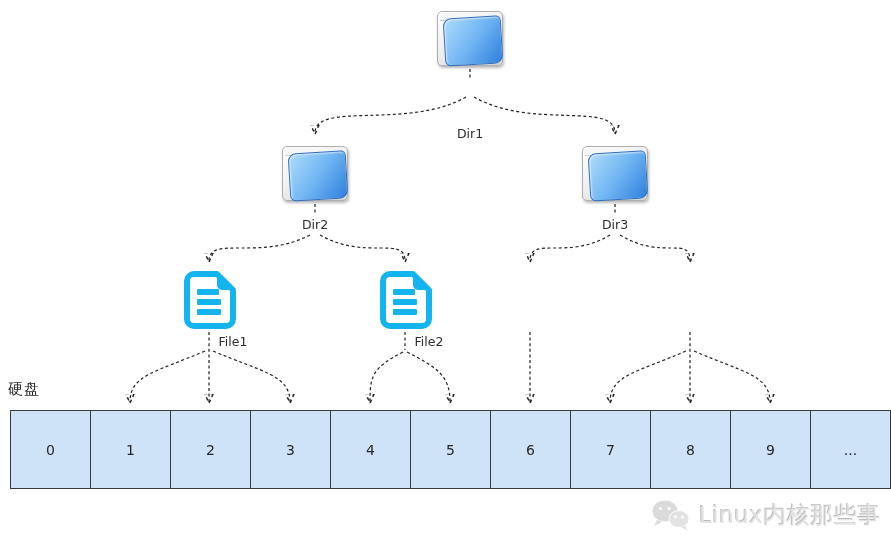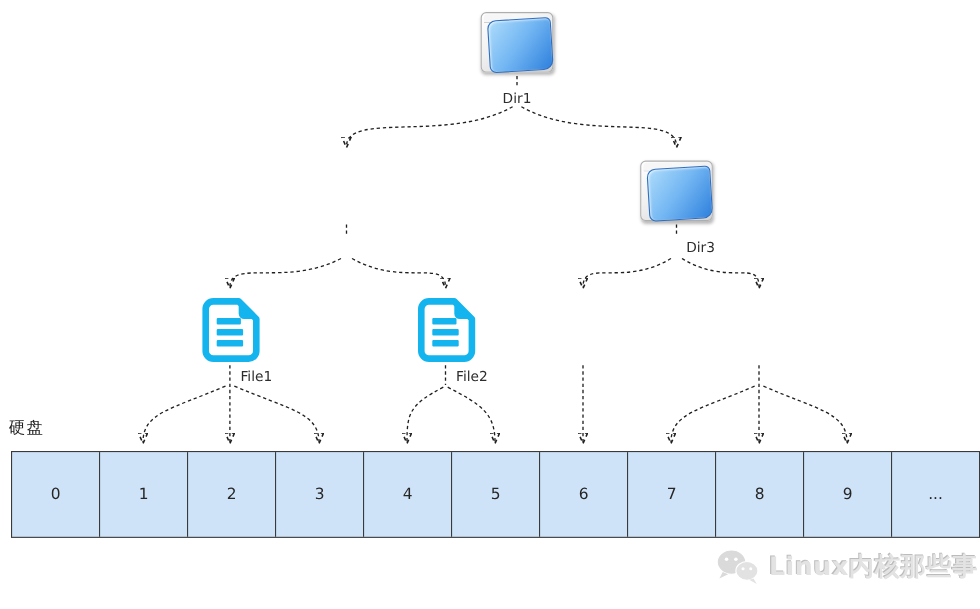--- a/index.html
+++ b/index.html
@@ -41,21 +41,21 @@
   
   .disk-label{position:absolute;left:8px;top:380px;z-index:2;font-size:15px;color:#1e1e1e;letter-spacing:1px;}
   .disk-row{position:absolute;left:10px;top:410px;width:881px;height:79px;z-index:2;
     display:flex;border:1px solid var(--block-border);box-sizing:border-box;background:var(--block-fill);}
   .block{flex:0 0 80px;box-sizing:border-box;border-right:1px solid var(--block-border);
     display:flex;align-items:center;justify-content:center;font-size:14px;color:#262626;}
   .block:last-child{flex:1 1 auto;border-right:none;}
 
   
   .watermark{position:absolute;left:650px;top:498px;z-index:3;display:flex;align-items:center;gap:7px;}
-  .watermark-text{font-size:23px;font-weight:700;color:#e3e3e3;
+  .watermark-text{font-size:23px;font-weight:400;color:#e3e3e3;
     text-shadow:-1px -1px 0 #bcbcbc,1px 1px 0 #ffffff;letter-spacing:0.5px;white-space:nowrap;}
 </style>
 </head>
 <body>
 
 <div class="canvas">
 
   <svg class="edges" width="891" height="554" viewBox="0 0 891 554">
     <defs>
       <marker id="ah" orient="auto" markerWidth="9" markerHeight="8" refX="7" refY="4">
@@ -84,30 +84,37 @@
     <path d="M403,352 C372,368 370,376 370,402" marker-end="url(#ah)"></path>
     <path d="M407,352 C438,368 450,376 450,402" marker-end="url(#ah)"></path>
 
     <path d="M530,332 L530,402" marker-end="url(#ah)"></path>
 
     <path d="M686,351 C638,372 610,375 610,402" marker-end="url(#ah)"></path>
     <path d="M690,332 L690,402" marker-end="url(#ah)"></path>
     <path d="M694,351 C742,372 770,375 770,402" marker-end="url(#ah)"></path>
   </svg>
 
-  <div class="node folder-node" style="left:435px;top:8px;width:70px;">
+  <div class="node folder-node" style="left:435px;top:8px;width:70px;gap:44px;">
     <div class="folder-icon">
       <div class="folder-back"></div>
         <div class="folder-front"></div>
     </div>
     <div class="node-label">Dir1</div>
   </div>
 
+  <div class="node folder-node" style="left:280px;top:143px;width:70px;">
+    <div class="folder-icon">
+      <div class="folder-back"></div>
+        <div class="folder-front"></div>
+    </div>
+    <div class="node-label">Dir2</div>
+  </div>
 
-  <div class="node folder-node" style="left:580px;top:143px;width:70px;align-items:flex-end;">
+  <div class="node folder-node" style="left:580px;top:143px;width:70px;">
     <div class="folder-icon">
       <div class="folder-back"></div>
         <div class="folder-front"></div>
     </div>
     <div class="node-label">Dir3</div>
   </div>
 
   <div class="node file-node" style="left:181px;top:270px;width:56px;">
     <svg width="56" height="60" viewBox="0 0 56 60">
       <path d="M13,4 H36 L52,20 V49 a7,7 0 0 1 -7,7 H13 a7,7 0 0 1 -7,-7 V11 a7,7 0 0 1 7,-7 z" fill="#ffffff" stroke="var(--file-accent)" stroke-width="6" stroke-linejoin="round"></path>

